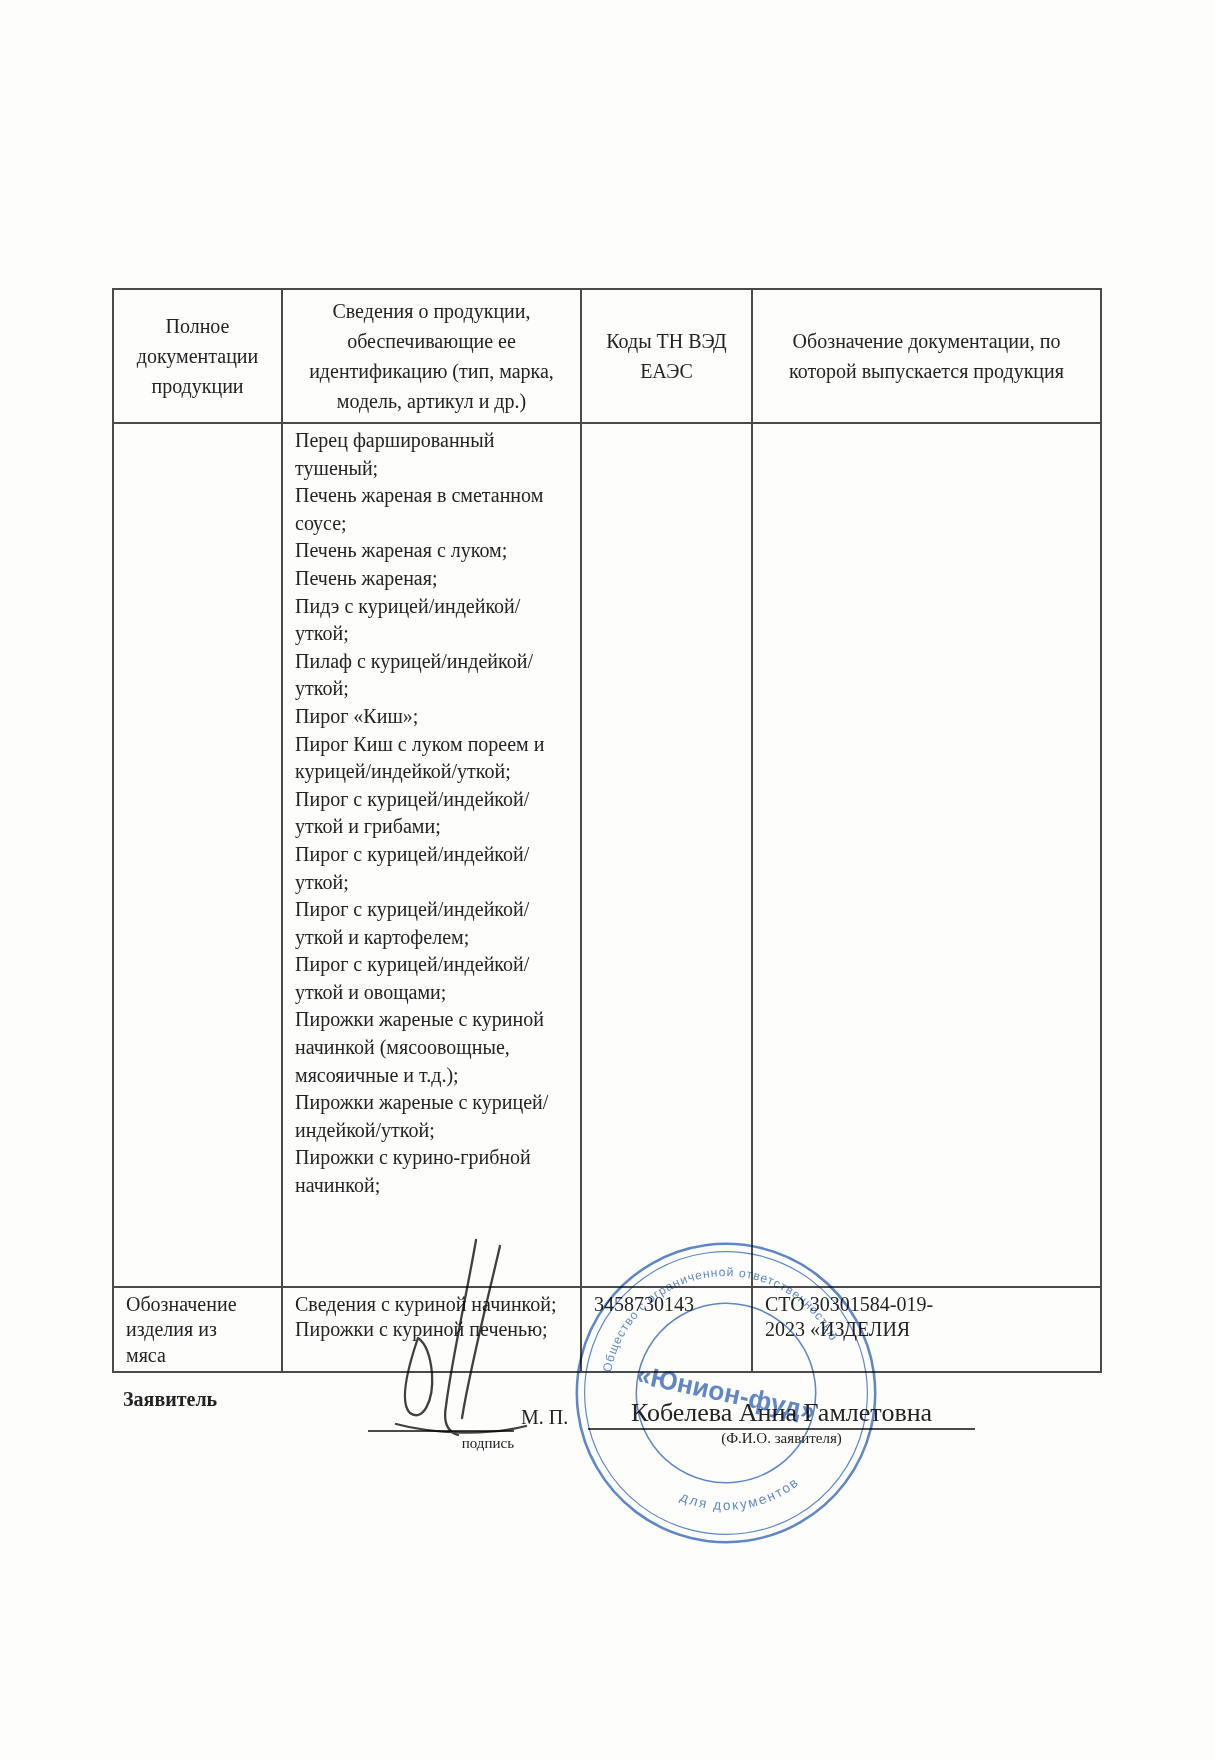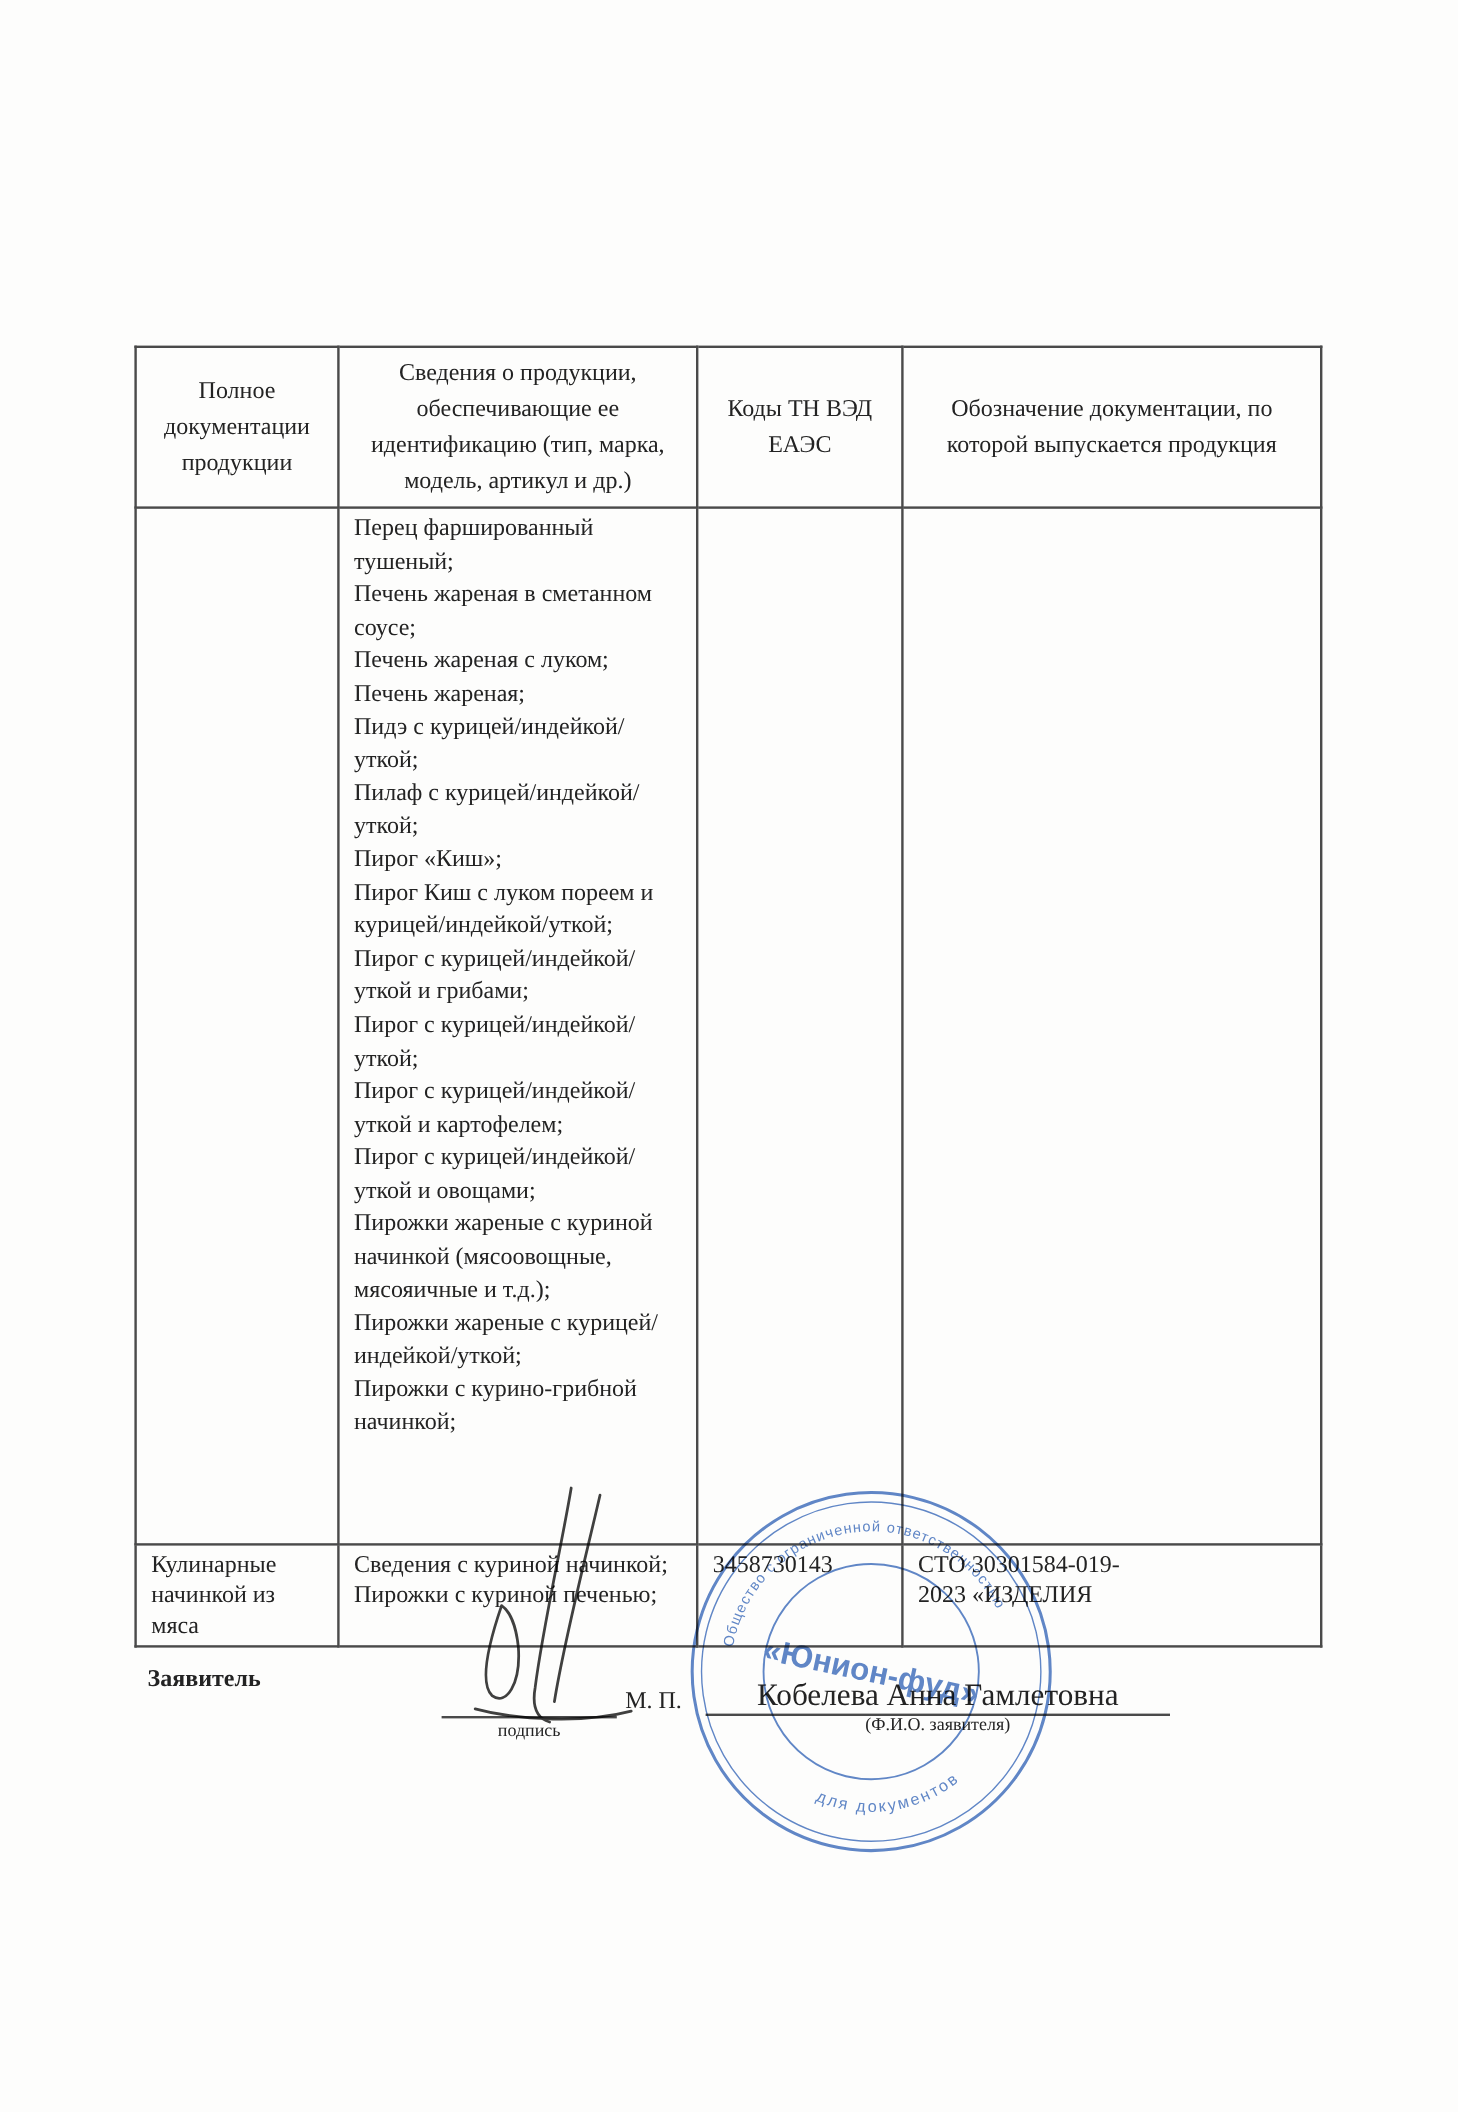--- a/index.html
+++ b/index.html
@@ -32,21 +32,21 @@
   .doc td {
     vertical-align:top; font-size:20px; line-height:1.38; padding:3px 20px 3px 12px;
   }
   .doc tr.r1 td { height:864px; }
   .doc tr.r2 td { line-height:1.27; padding-top:4px; }
   .pitem { margin:0; }
   .cell-doc { white-space:pre-line; }
 
   
   .applicant-label { position:absolute; left:123px; top:1388px; font-size:20px; font-weight:700; }
-  .sig-block { position:absolute; left:368px; top:1400px; width:146px; text-align:center; }
+  .sig-block { position:absolute; left:368px; top:1400px; width:146px; text-align:right; }
   .sig-block .line { height:32px; border-bottom:2px solid #4a4a4a; }
   .sig-block .cap { font-size:15px; margin-top:3px; }
   .mp { position:absolute; left:521px; top:1406px; font-size:20px; }
   .fio-block { position:absolute; left:588px; top:1396px; width:387px; text-align:center; }
   .fio-block .name { font-size:26px; height:34px; line-height:34px; border-bottom:2px solid #4a4a4a; }
   .fio-block .cap { font-size:15px; margin-top:0; }
 
   
   .signature {
     position:absolute; left:388px; top:1238px; width:145px; height:200px;
@@ -97,21 +97,21 @@
           <div class="pitem">Пирог с курицей/индейкой/уткой и овощами;</div>
           <div class="pitem">Пирожки жареные с куриной начинкой (мясоовощные, мясояичные и т.д.);</div>
           <div class="pitem">Пирожки жареные с курицей/индейкой/уткой;</div>
           <div class="pitem">Пирожки с курино-грибной начинкой;</div>
         </div>
       </td>
       <td></td>
       <td></td>
     </tr>
     <tr class="r2">
-      <td>Кулинарные начинкой из мяса</td>
+      <td>Обозначение изделия из мяса</td>
       <td>
         <div>
           <div class="pitem">Сведения с куриной начинкой;</div>
           <div class="pitem">Пирожки с куриной печенью;</div>
         </div>
       </td>
       <td>3458730143</td>
       <td class="cell-doc">СТО 30301584-019-
 2023 «ИЗДЕЛИЯ</td>
     </tr>

